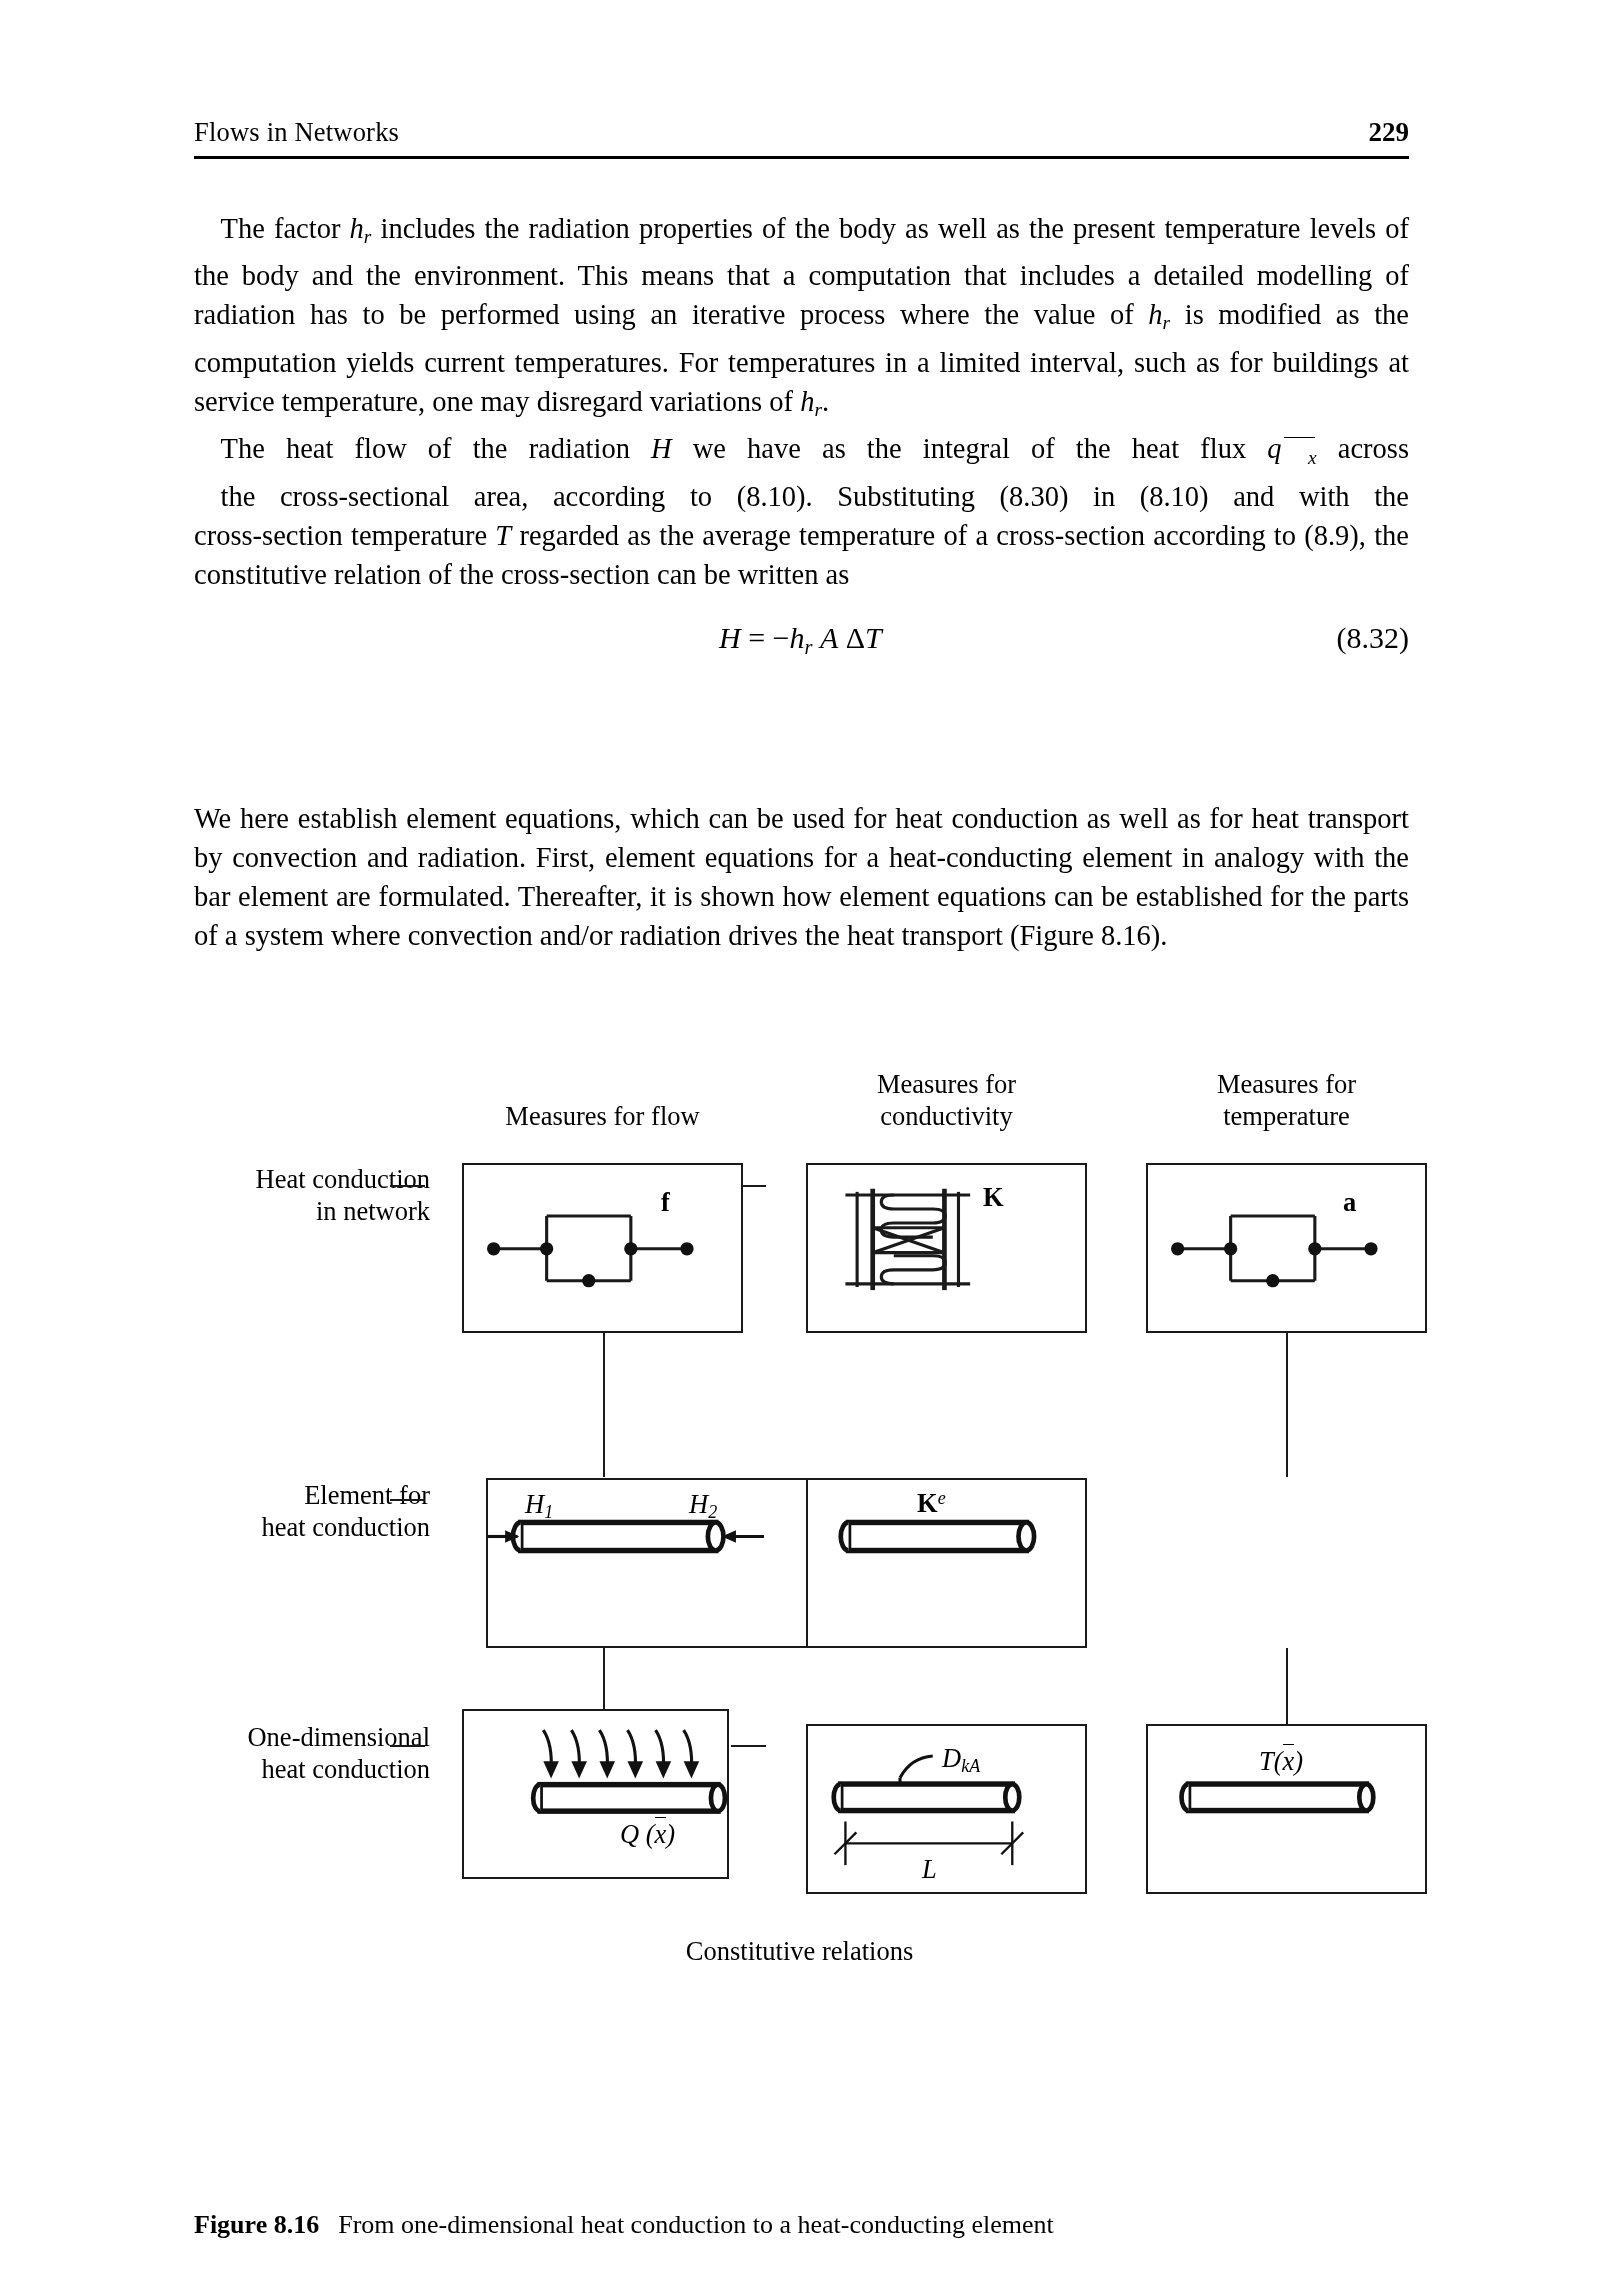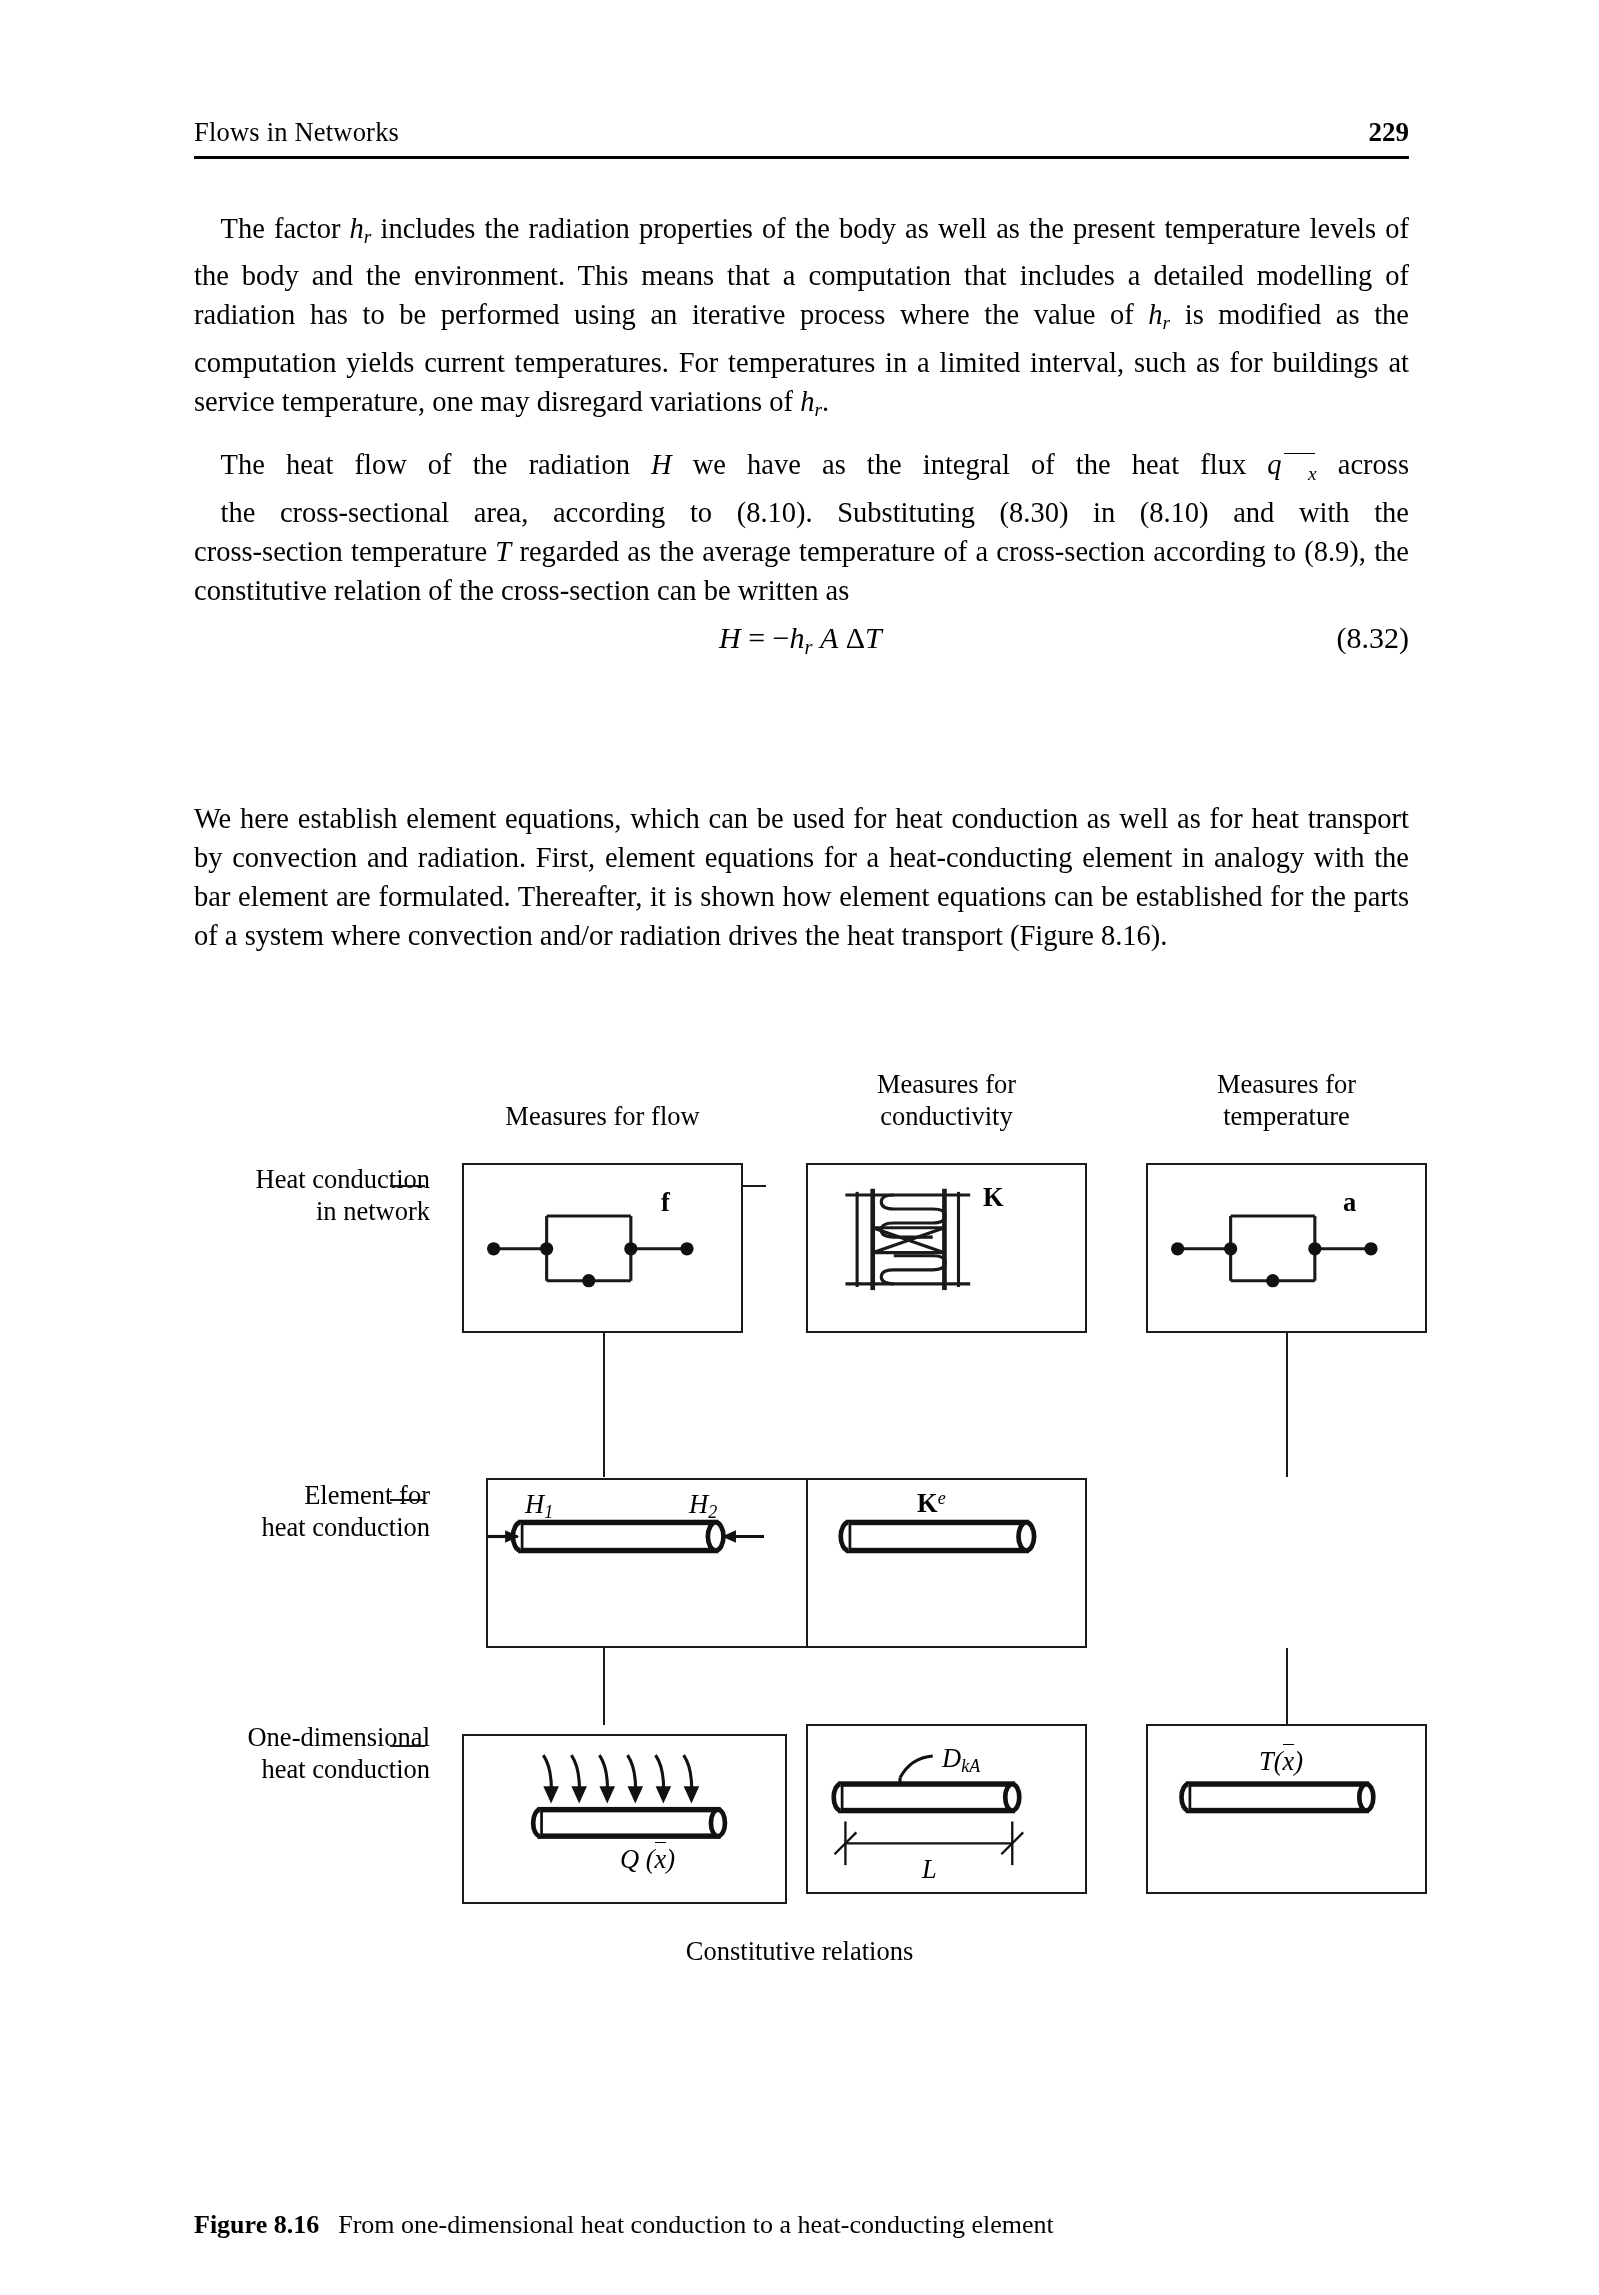--- a/index.html
+++ b/index.html
@@ -126,21 +126,21 @@
   <div class="body-col">
 
     <p class="para indent">
       The factor <i>h</i><i class="sub">r</i> includes the radiation properties of the body as well as the present temperature
       levels of the body and the environment. This means that a computation that includes a detailed
       modelling of radiation has to be performed using an iterative process where the value of <i>h</i><i class="sub">r</i> is
       modified as the computation yields current temperatures. For temperatures in a limited interval,
       such as for buildings at service temperature, one may disregard variations of <i>h</i><i class="sub">r</i>.
     </p>
 
-    <p class="para indent" style="margin-top:16px;">
+    <p class="para indent" style="margin-top:0;">
       <span class="jstretch" style="display:block;">The heat flow of the radiation <i>H</i> we have as the integral of the heat flux <i>q</i><i class="sub"><span class="xbar">x</span></i> across</span>
       <span class="jstretch" style="display:block;">the cross-sectional area, according to (8.10). Substituting (8.30) in (8.10) and with the</span>
       cross-section temperature <i>T</i> regarded as the average temperature of a cross-section according
       to (8.9), the constitutive relation of the cross-section can be written as
     </p>
   </div>
 
   <div class="equation-row">
     <span class="equation-body">
       <i>H</i>
@@ -293,21 +293,21 @@
       </svg>
       <span class="lbl bold" style="left:109px; top:7.8px;">
         <span>K</span><span class="sup" style="font-style:italic; font-weight:normal;">e</span>
       </span>
     </div>
 
 
     <div class="conn v" style="left:603px; top:610px; height:77px;"></div>
     <div class="conn v" style="left:1286px; top:610px; height:77px;"></div>
 
-    <div class="cell" style="left:462px; top:696px; width:325px; height:170px;padding-left:45px;">
+    <div class="cell" style="left:462px; top:671px; width:267px; height:170px;padding-left:45px;">
       <svg width="276" height="166" viewBox="0 0 354 212">
         <g stroke="#111" stroke-width="4" fill="none">
           <path d="M44 24 q12 18 10 52"></path>
           <path d="M80 24 q12 18 10 52"></path>
           <path d="M116 24 q12 18 10 52"></path>
           <path d="M152 24 q12 18 10 52"></path>
           <path d="M188 24 q12 18 10 52"></path>
           <path d="M224 24 q12 18 10 52"></path>
         </g>
         <g fill="#111">

